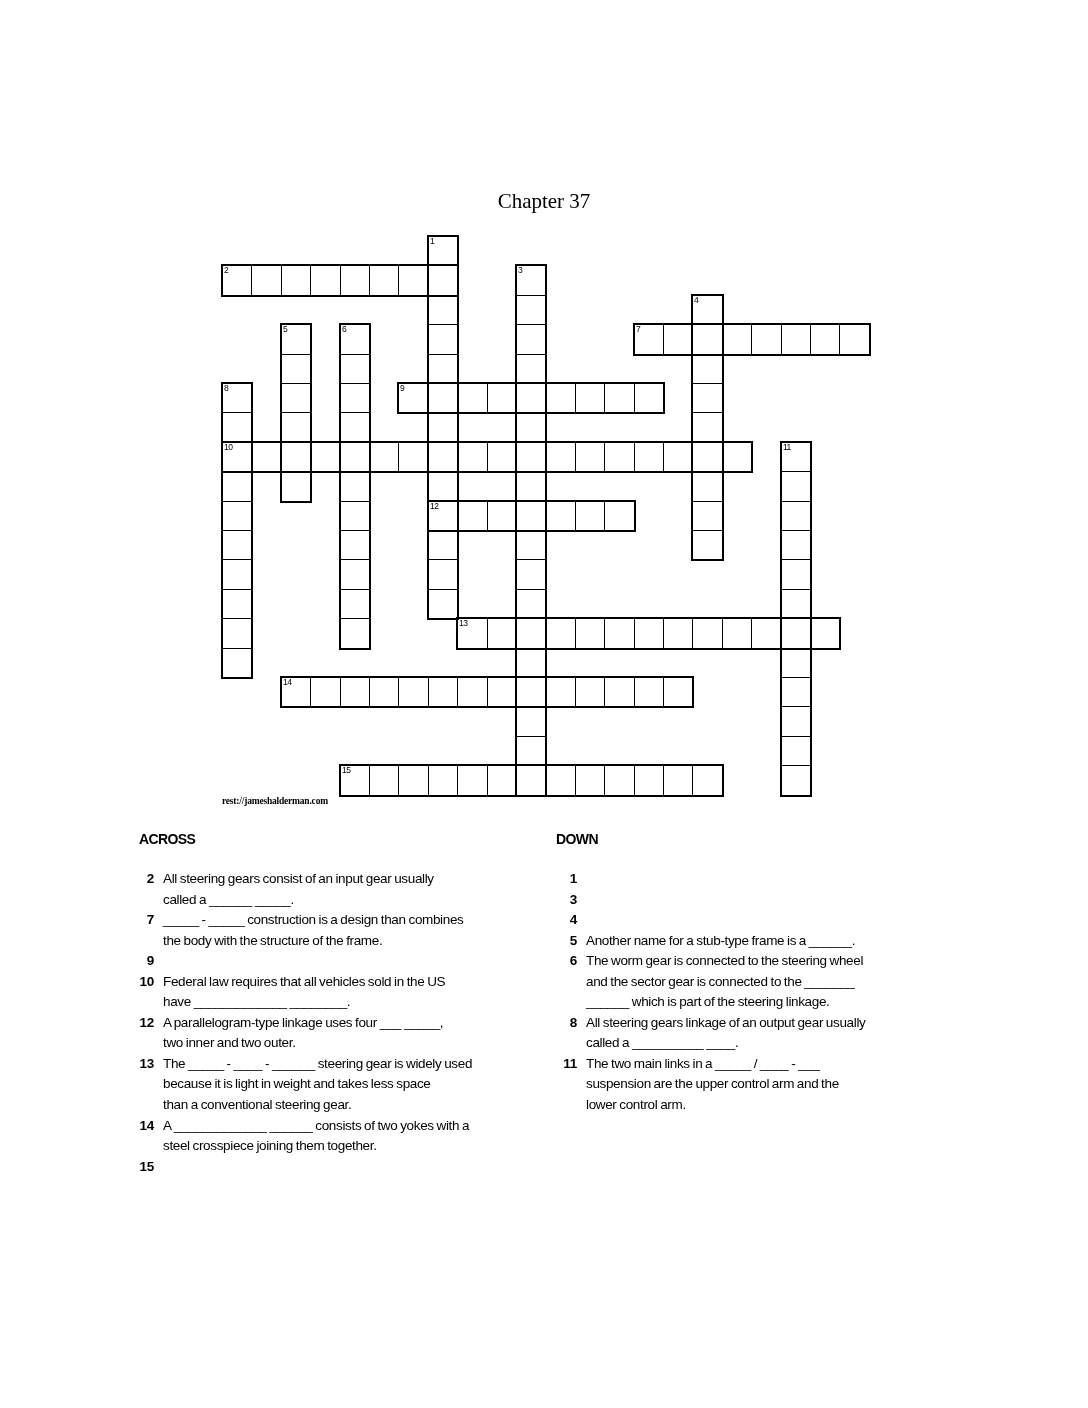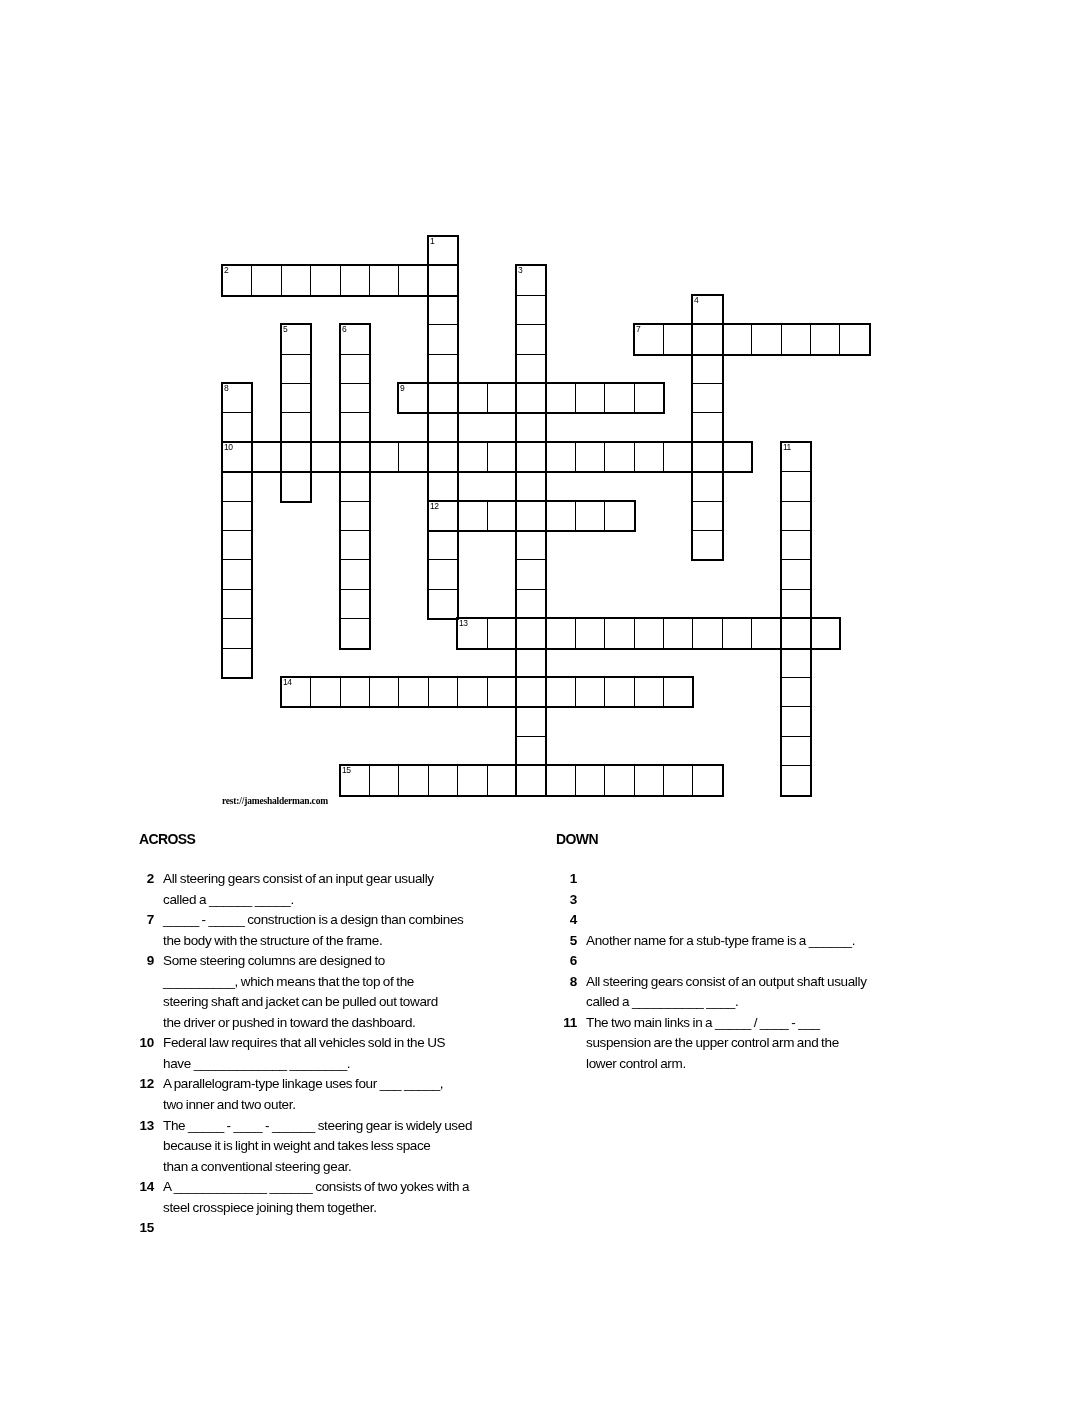--- a/index.html
+++ b/index.html
@@ -77,20 +77,21 @@
     margin-left:9px;
     font-size:13.5px;line-height:20.55px;
     letter-spacing:-0.35px;word-spacing:-0.6px;
     white-space:pre;
   }
 </style>
 </head>
 <body>
 
 <div class="page">
+  <div class="page-subtitle">Chapter 37</div>
 
   <div class="grid" id="crossword-grid" style="width: 649px; height: 561px;">
       <div class="cell" style="left: 206px; top: 0px; width: 30px; height: 30px;"></div>
       <div class="cell" style="left: 206px; top: 29px; width: 30px; height: 31px;"></div>
       <div class="cell" style="left: 206px; top: 59px; width: 30px; height: 30px;"></div>
       <div class="cell" style="left: 206px; top: 88px; width: 30px; height: 31px;"></div>
       <div class="cell" style="left: 206px; top: 118px; width: 30px; height: 30px;"></div>
       <div class="cell" style="left: 206px; top: 147px; width: 30px; height: 30px;"></div>
       <div class="cell" style="left: 206px; top: 176px; width: 30px; height: 31px;"></div>
       <div class="cell" style="left: 206px; top: 206px; width: 30px; height: 30px;"></div>
@@ -282,24 +283,20 @@
         <span class="txt">All steering gears consist of an input gear usually
 called a ______ _____.</span>
       </div>
       <div class="clue">
         <span class="num">7</span>
         <span class="txt">_____ - _____ construction is a design than combines
 the body with the structure of the frame.</span>
       </div>
       <div class="clue">
         <span class="num">9</span>
-        <span class="txt">Some steering columns are designed to
-__________, which means that the top of the
-steering shaft and jacket can be pulled out toward
-the driver or pushed in toward the dashboard.</span>
       </div>
       <div class="clue">
         <span class="num">10</span>
         <span class="txt">Federal law requires that all vehicles sold in the US
 have _____________ ________.</span>
       </div>
       <div class="clue">
         <span class="num">12</span>
         <span class="txt">A parallelogram-type linkage uses four ___ _____,
 two inner and two outer.</span>
@@ -328,24 +325,27 @@
       </div>
       <div class="clue">
         <span class="num">4</span>
       </div>
       <div class="clue">
         <span class="num">5</span>
         <span class="txt">Another name for a stub-type frame is a ______.</span>
       </div>
       <div class="clue">
         <span class="num">6</span>
+        <span class="txt">The worm gear is connected to the steering wheel
+and the sector gear is connected to the _______
+______ which is part of the steering linkage.</span>
       </div>
       <div class="clue">
         <span class="num">8</span>
-        <span class="txt">All steering gears consist of an output shaft usually
+        <span class="txt">All steering gears linkage of an output gear usually
 called a __________ ____.</span>
       </div>
       <div class="clue">
         <span class="num">11</span>
         <span class="txt">The two main links in a _____ / ____ - ___
 suspension are the upper control arm and the
 lower control arm.</span>
       </div>
     </div>
 </div>

